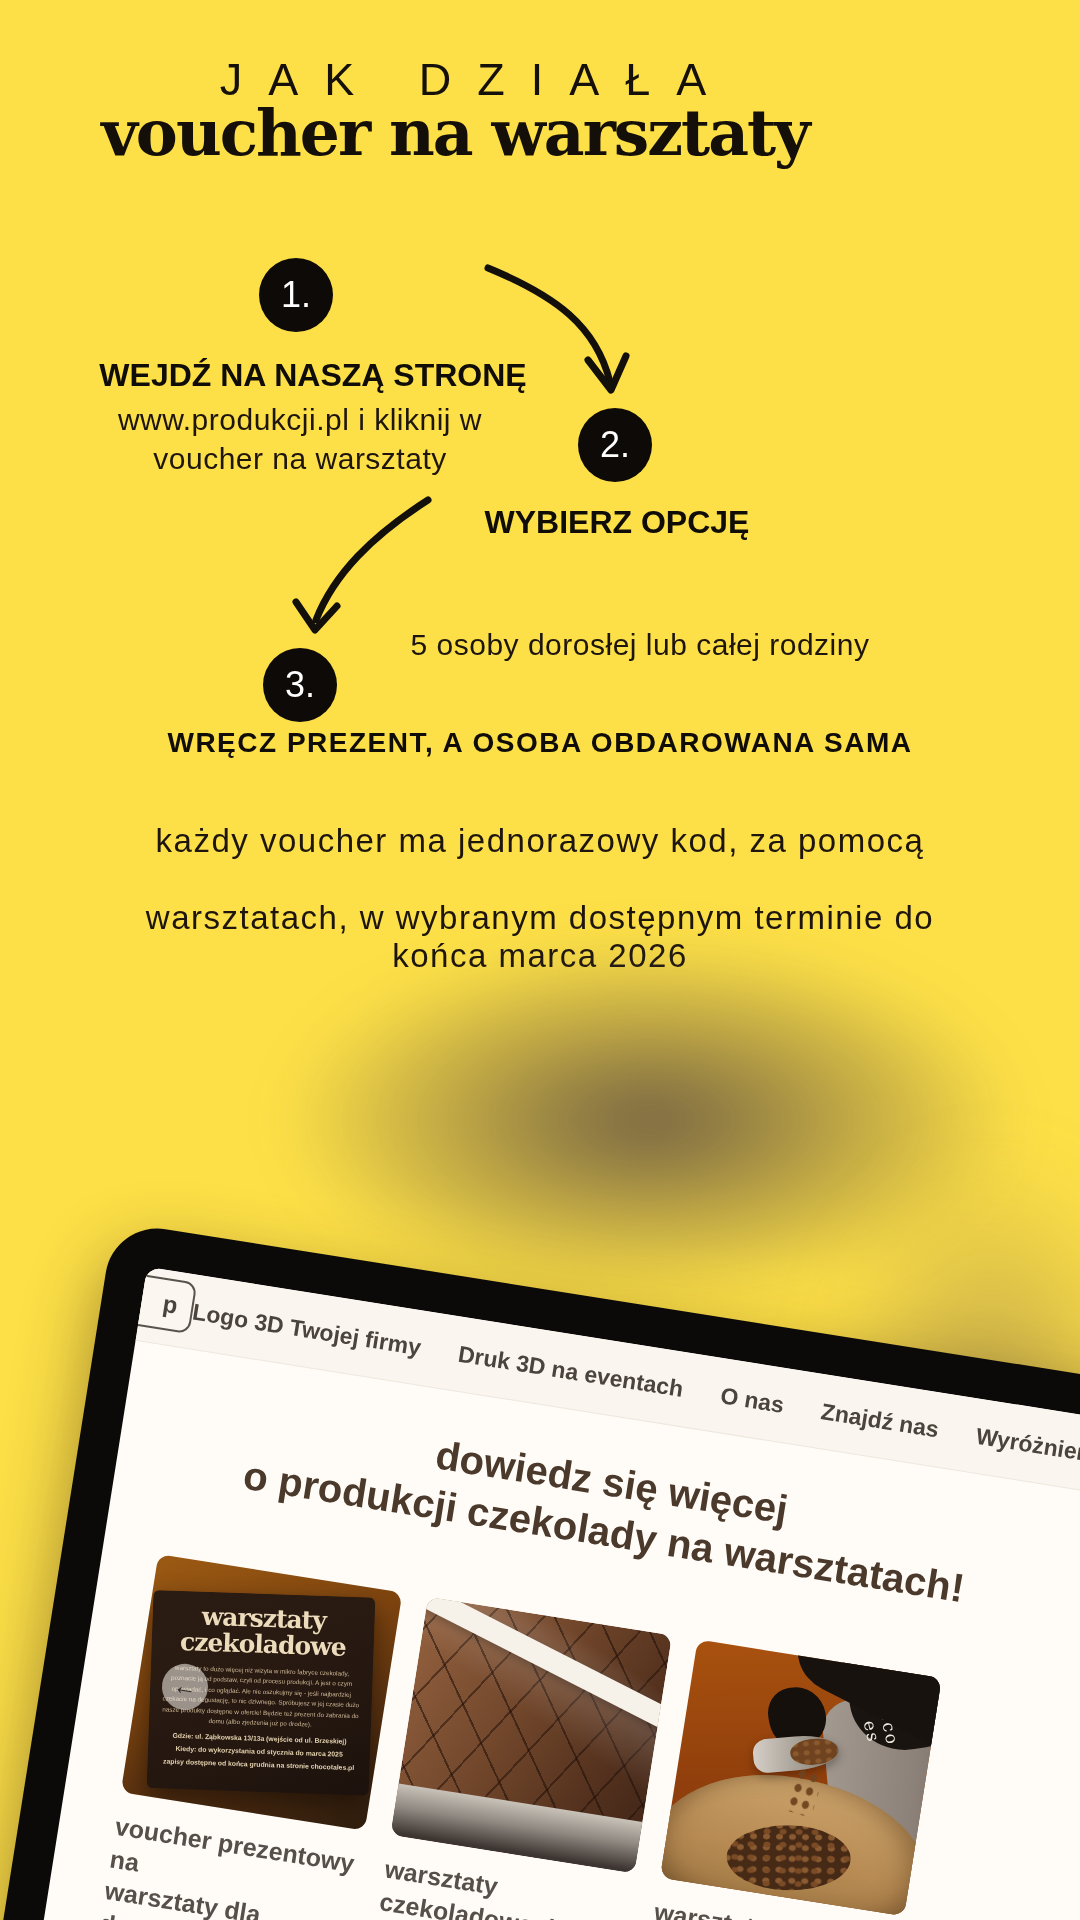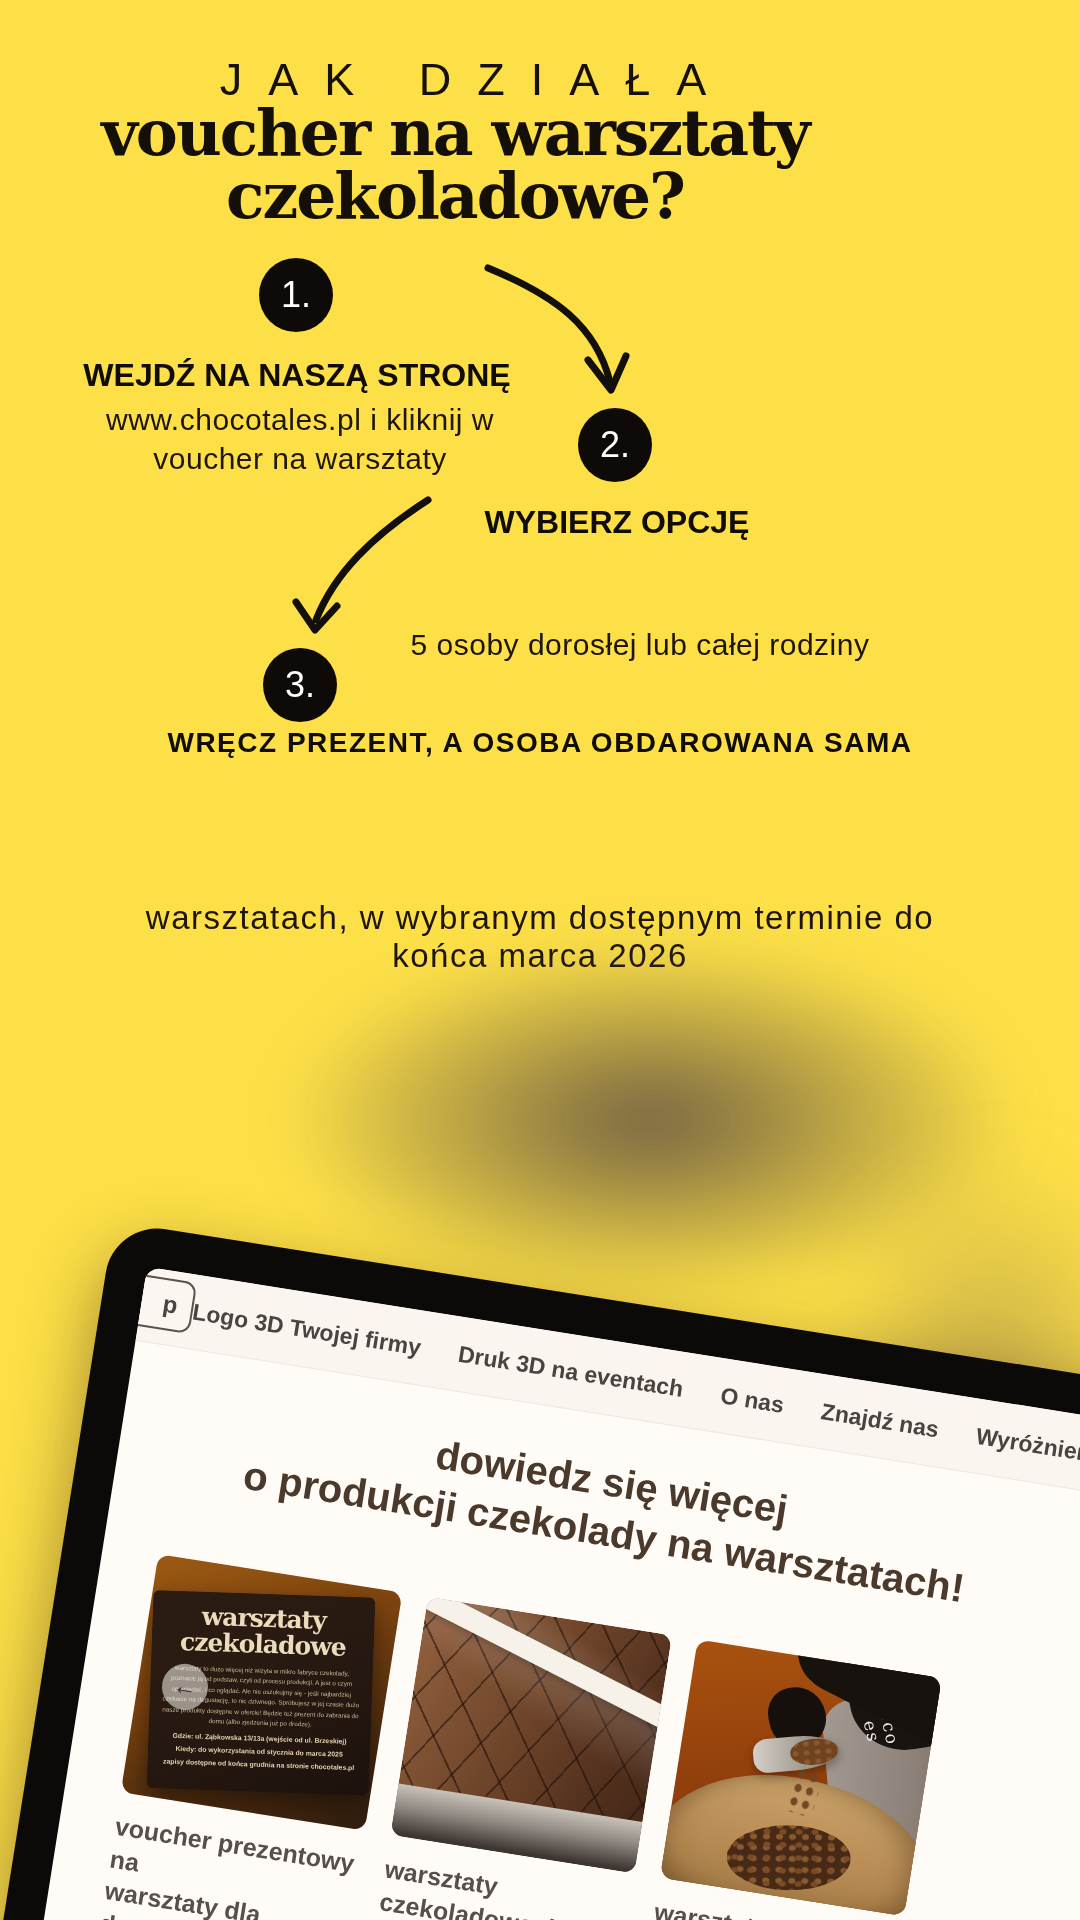--- a/index.html
+++ b/index.html
@@ -10,21 +10,21 @@
   .kicker{position:absolute;left:0;top:54px;width:900px;text-align:center;
           font-size:45px;font-weight:400;letter-spacing:26px;padding-left:26px;color:#15100a;}
   .display-title{position:absolute;left:0;top:102px;width:910px;text-align:center;
           font-family:"DejaVu Serif",serif;font-weight:700;font-size:63px;line-height:1.0;
           letter-spacing:-2px;color:#140f09;}
   .badge{position:absolute;width:74px;height:74px;border-radius:50%;background:#0d0a08;color:#fff;
          display:flex;align-items:center;justify-content:center;font-size:36px;font-weight:300;}
   .badge-1{left:259px;top:258px;} .badge-2{left:578px;top:408px;} .badge-3{left:263px;top:648px;}
   .step-h{position:absolute;text-align:center;font-weight:700;font-size:32px;letter-spacing:0;color:#100c08;}
   .step-b{position:absolute;text-align:center;font-size:30px;letter-spacing:.5px;line-height:1.3;color:#1d150e;}
-  .s1h{left:47px;top:357px;width:500px;text-align:center;}
+  .s1h{left:63px;top:357px;width:500px;text-align:center;}
   .s1b{left:20px;top:400px;width:560px;}
   .s2h{left:367px;top:504px;width:500px;}
   .s2b{left:350px;top:547px;width:580px;}
   .s3h{left:40px;top:726px;width:1000px;font-size:28px;letter-spacing:1.5px;line-height:1.2;}
   .s3b{left:30px;top:822px;width:1020px;font-size:33px;letter-spacing:1.5px;line-height:1.16;}
   .arrows{position:absolute;left:0;top:0;pointer-events:none;}
 
   
   .haze1{position:absolute;left:280px;top:940px;width:740px;height:360px;
          background:radial-gradient(closest-side,rgba(92,76,66,.85),rgba(92,76,66,0));filter:blur(26px);}
@@ -106,51 +106,50 @@
         background-image:radial-gradient(#6f431f 3px,transparent 4px);background-size:12px 14px;}
 </style>
 </head>
 <body>
 
 <div class="canvas">
 
   <div class="kicker">JAK DZIAŁA</div>
   <div class="display-title">
     <span>voucher na warsztaty</span><br>
-    <span>czekoladowe?</span>
   </div>
 
   <div class="badge badge-1">
     <span>1.</span>
   </div>
   <div class="badge badge-2">
     <span>2.</span>
   </div>
   <div class="badge badge-3">
     <span>3.</span>
   </div>
 
   <div class="step-h s1h">WEJDŹ NA NASZĄ STRONĘ</div>
   <div class="step-b s1b">
-    <span>www.chocotales.pl i kliknij w</span><br>
+    <span>www.produkcji.pl i kliknij w</span><br>
     <span>voucher na warsztaty</span>
   </div>
 
   <div class="step-h s2h">WYBIERZ OPCJĘ</div>
   <div class="step-b s2b">
     <br>
     <br>
     <span>5 osoby dorosłej lub całej rodziny</span>
   </div>
 
   <div class="step-h s3h">
     <span>WRĘCZ PREZENT, A OSOBA OBDAROWANA SAMA</span><br>
   </div>
   <div class="step-b s3b">
-    <br>
+    <span>każdy voucher ma jednorazowy kod, za pomocą</span><br>
     <br>
     <span>warsztatach, w wybranym dostępnym terminie do</span><br>
     <span>końca marca 2026</span>
   </div>
 
   <svg class="arrows" width="1080" height="1920" viewBox="0 0 1080 1920">
     <g stroke="#13100c" stroke-width="7" fill="none" stroke-linecap="round" stroke-linejoin="round">
       <path d="M 488 268 C 556 296 596 326 610 382"></path>
       <path d="M 588 360 L 611 390 L 626 356"></path>
     </g>

